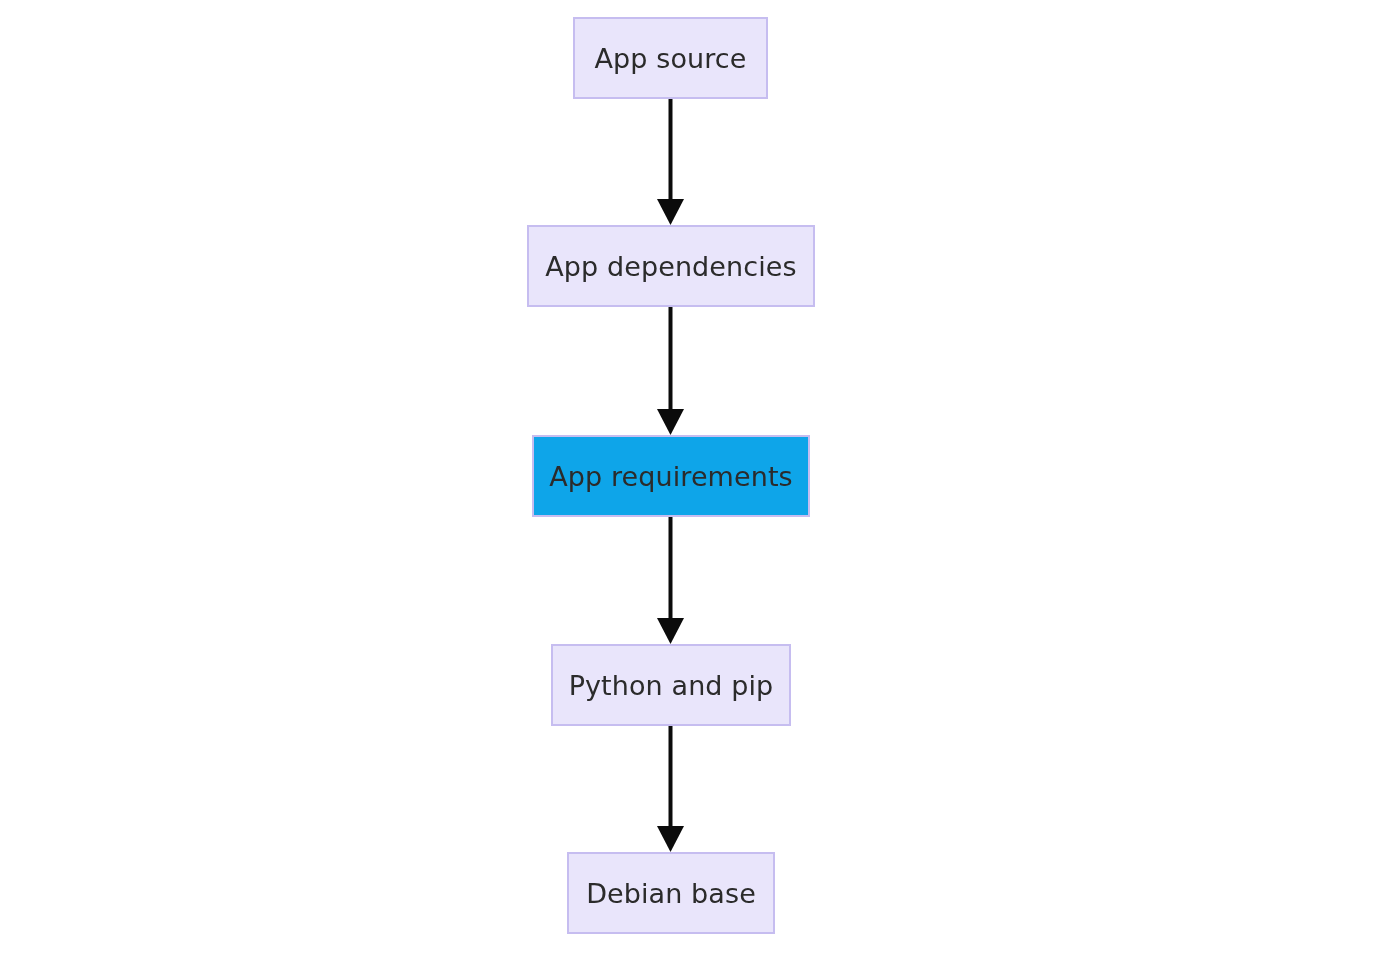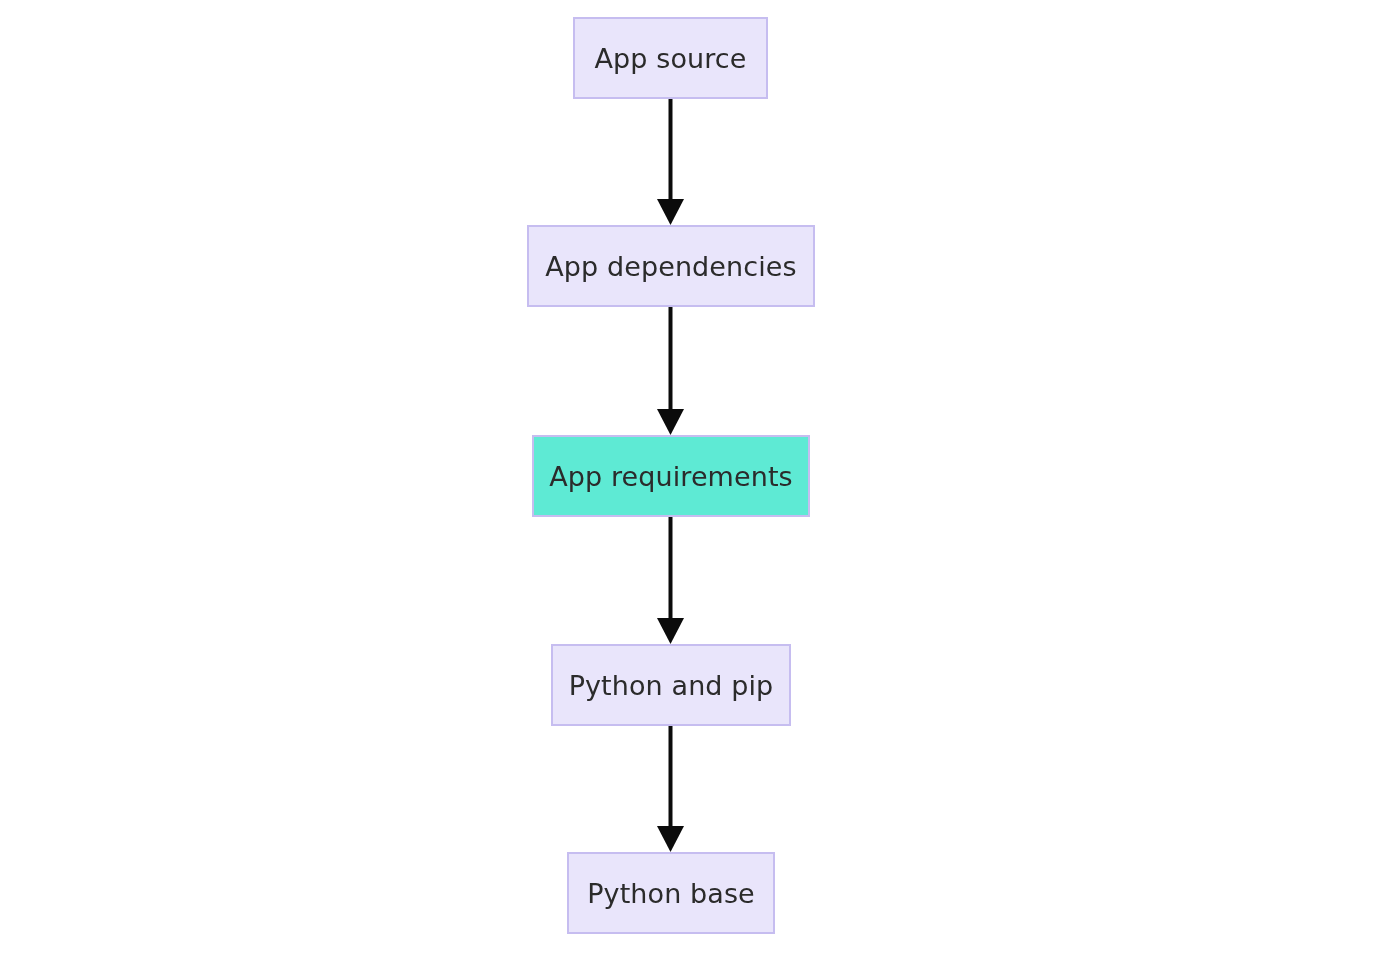--- a/index.html
+++ b/index.html
@@ -73,22 +73,22 @@
     <svg class="flow-edge" width="31" height="126" viewBox="0 0 31 126" style="left: 654.5px; top: 726px;">
       <line class="edge-line" x1="15.5" y1="0" x2="15.5" y2="103"></line>
       <polygon class="edge-head" points="2,100 29,100 15.5,126"></polygon>
     </svg>
     <div class="flow-node" style="left: 573px; top: 17px; width: 195px; height: 82px; background: rgb(233, 229, 251); border-color: rgb(198, 189, 240); color: rgb(43, 43, 43);">
       <span class="node-label">App source</span>
     </div>
     <div class="flow-node" style="left: 527px; top: 225px; width: 288px; height: 82px; background: rgb(233, 229, 251); border-color: rgb(198, 189, 240); color: rgb(43, 43, 43); align-items: center;">
       <span class="node-label">App dependencies</span>
     </div>
-    <div class="flow-node" style="left: 532px; top: 435px; width: 278px; height: 82px; background: #5eead4; border-color: rgb(198, 189, 240); color: rgb(43, 43, 43);">
+    <div class="flow-node" style="left: 532px; top: 435px; width: 278px; height: 82px; background: #0ea5e9; border-color: rgb(198, 189, 240); color: rgb(43, 43, 43);">
       <span class="node-label">App requirements</span>
     </div>
     <div class="flow-node" style="left: 551px; top: 644px; width: 240px; height: 82px; background: rgb(233, 229, 251); border-color: rgb(198, 189, 240); color: rgb(43, 43, 43);">
       <span class="node-label">Python and pip</span>
     </div>
     <div class="flow-node" style="left: 567px; top: 852px; width: 208px; height: 82px; background: rgb(233, 229, 251); border-color: rgb(198, 189, 240); color: rgb(43, 43, 43);">
-      <span class="node-label">Python base</span>
+      <span class="node-label">Debian base</span>
     </div>
   </div>
 
 </body></html>

